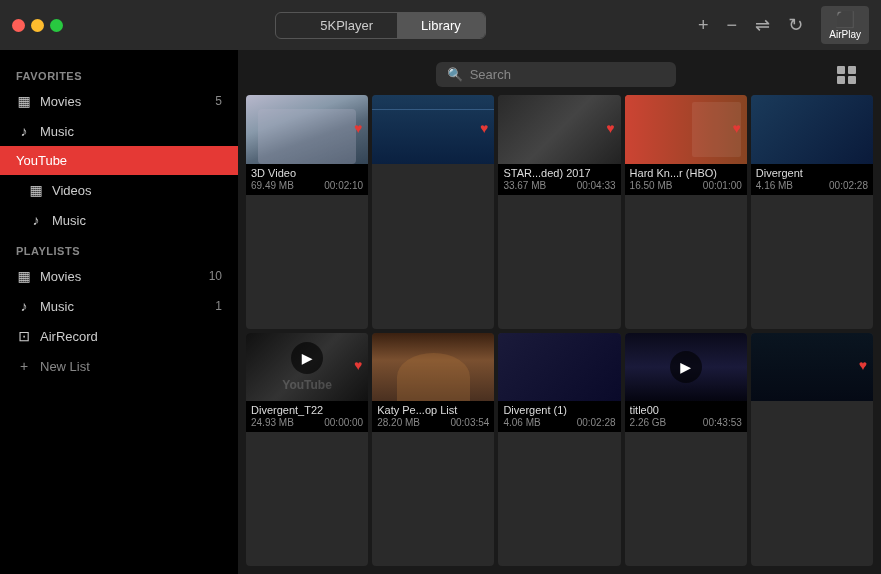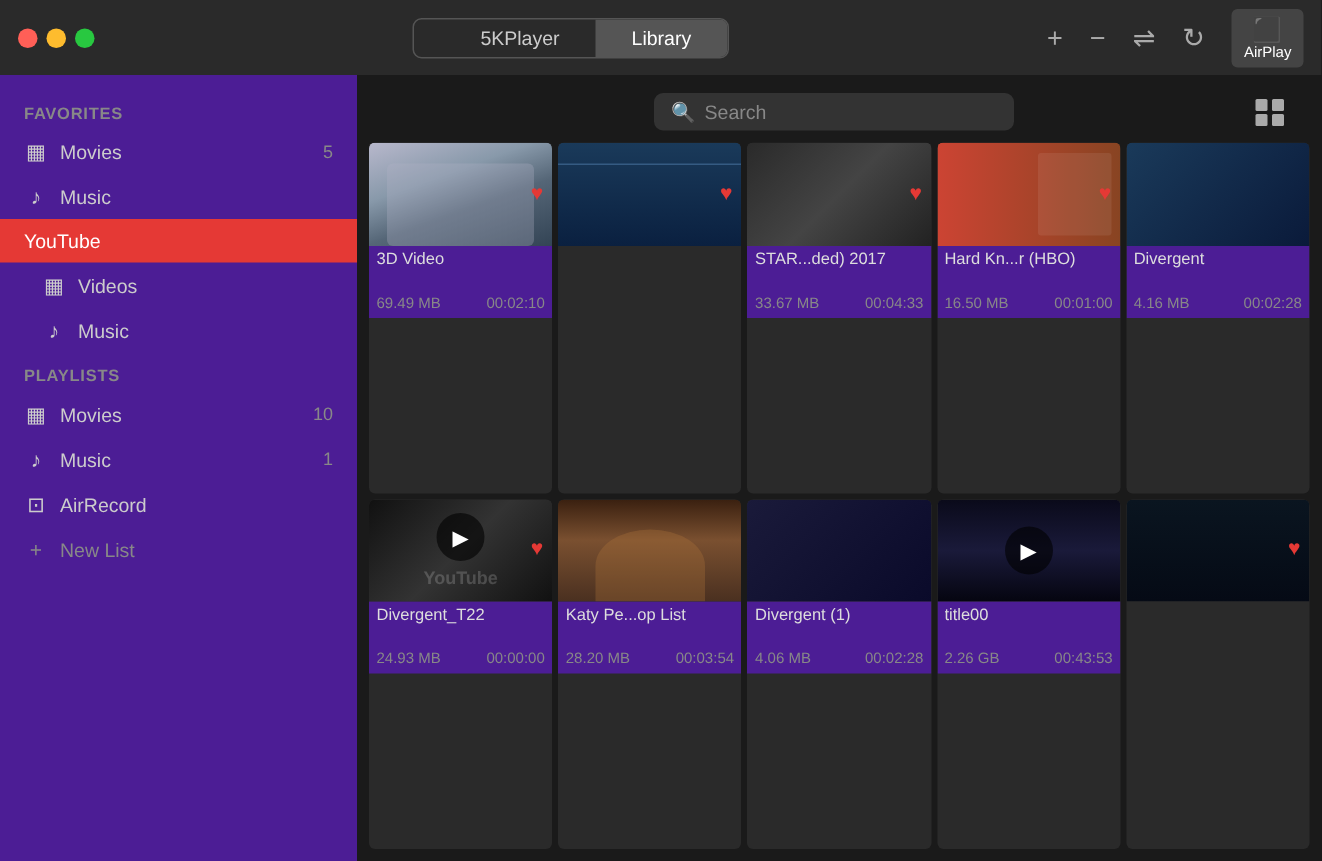--- a/index.html
+++ b/index.html
@@ -90,21 +90,21 @@
     
     .main {
       display: flex;
       flex: 1;
       overflow: hidden;
     }
 
     
     .sidebar {
       width: 238px;
-      background: #4c1d95;
+      background: #000000;
       flex-shrink: 0;
       display: flex;
       flex-direction: column;
       padding-top: 10px;
     }
     .sidebar-section-title {
       color: #888;
       font-size: 11px;
       font-weight: 600;
       text-transform: uppercase;
@@ -218,35 +218,35 @@
     .heart-icon {
       position: absolute;
       bottom: 28px;
       right: 6px;
       color: #e53935;
       font-size: 14px;
     }
 
     .video-info {
       padding: 3px 5px 4px;
-      background: #4c1d95;
+      background: #000000;
     }
     .video-title {
       color: #ddd;
       font-size: 11px;
       white-space: nowrap;
       overflow: hidden;
       text-overflow: ellipsis;
     }
     .video-meta {
       display: flex;
       justify-content: space-between;
       color: #888;
       font-size: 10px;
-      margin-top: 18px;
+      margin-top: 1px;
     }
 
     
     .tv-3d {
       background: linear-gradient(160deg, #b8b8cc 0%, #8899aa 35%, #556677 60%, #334455 100%);
     }
     .tv-4k {
       background: linear-gradient(to bottom, #1a3a5a 0%, #0a2040 100%);
     }
     .tv-star {

